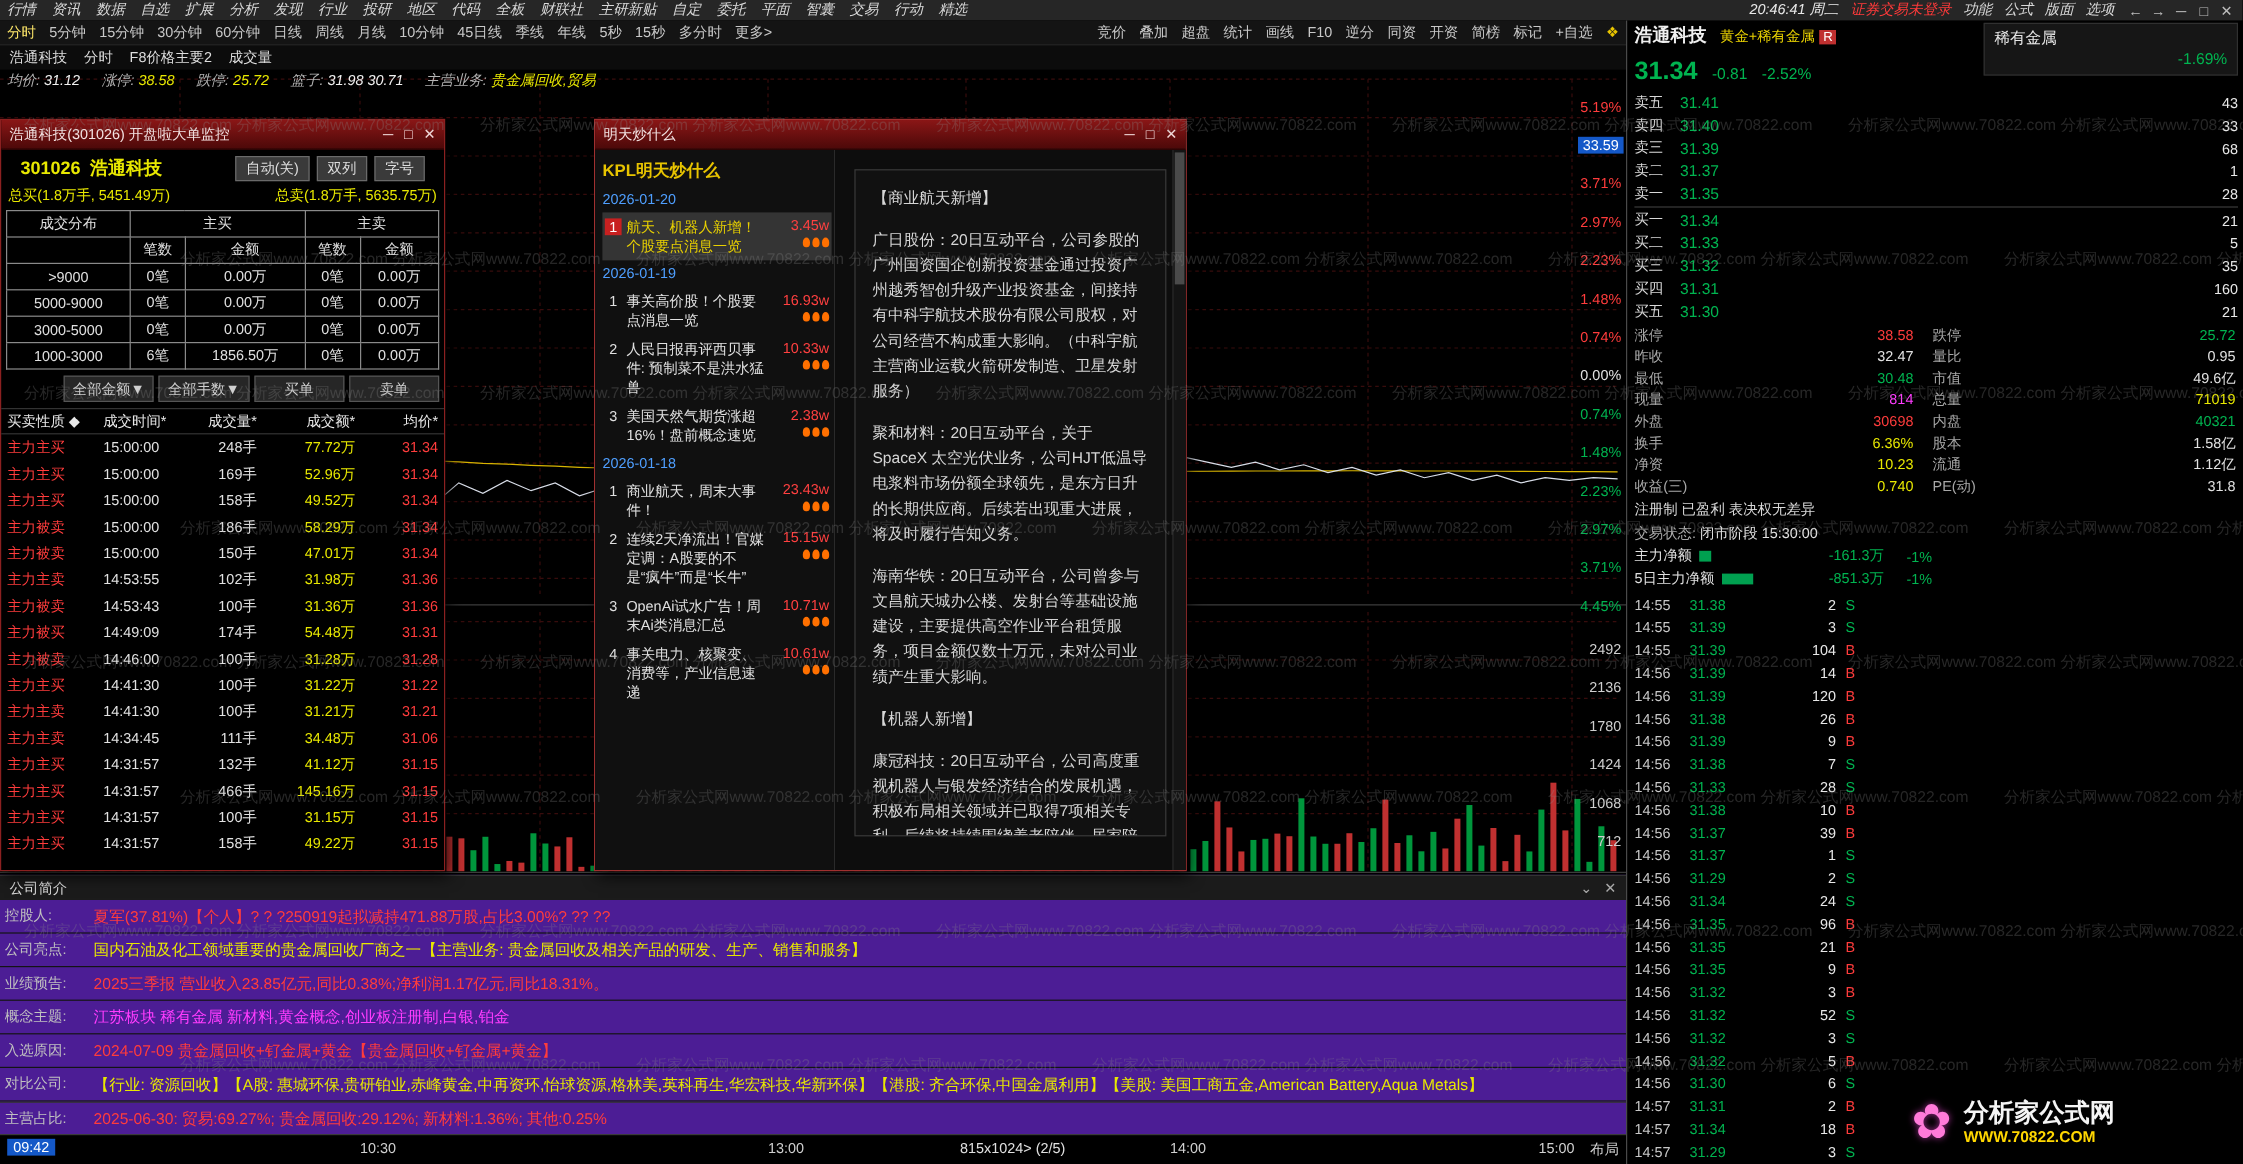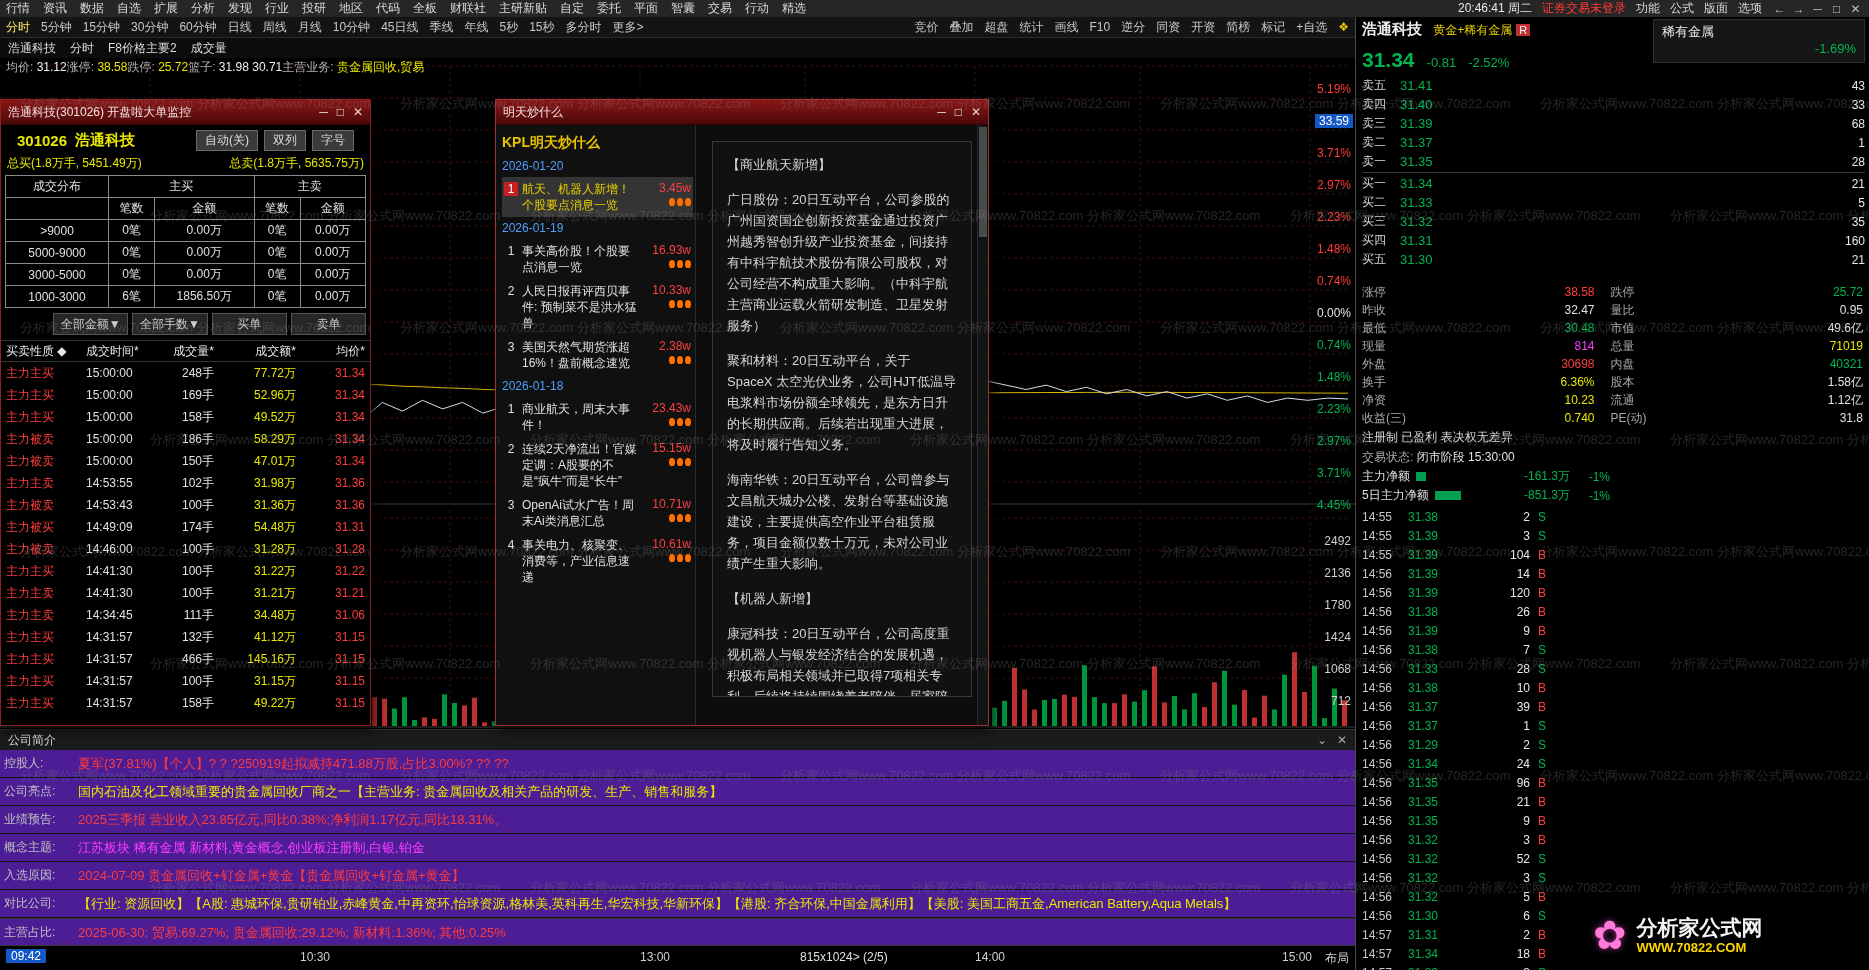--- a/index.html
+++ b/index.html
@@ -3,40 +3,40 @@
 <meta charset="utf-8">
 <style>
   html,body{margin:0;padding:0;background:#000;}
   .app{position:relative;width:1869px;height:970px;background:#000;overflow:hidden;
        font-family:"Liberation Sans","DejaVu Sans",sans-serif;font-size:12px;color:#ccc;}
   
   .c-red{color:#ff3c3c;} .c-green{color:#00b450;} .c-yellow{color:#e8e800;}
   .c-white{color:#e2e2e2;} .c-mag{color:#ff3cff;}
   
   .menubar{position:absolute;left:0;top:0;width:100%;height:17px;background:#262626;display:flex;
-           align-items:center;padding:0 6px;box-sizing:border-box;z-index:40;}
+           align-items:center;padding:0 6px;box-sizing:border-box;z-index:40;font-style:italic;}
   .menu-left{display:flex;gap:13px;flex:1;overflow:hidden;}
   .mi{color:#d8d8d8;line-height:17px;white-space:nowrap;cursor:default;}
   .menu-right{display:flex;gap:10px;align-items:center;white-space:nowrap;}
   .clock{color:#e8e8e8;} .warn{color:#ff3a3a;}
   .wbtn{color:#bdbdbd;width:15px;text-align:center;}
   
   .toolbar{position:absolute;left:0;top:17px;width:1355px;height:21px;background:#141414;
            border-bottom:1px solid #2a2a2a;display:flex;justify-content:space-between;align-items:center;
            padding:0 6px;box-sizing:border-box;z-index:40;}
   .tb-group{display:flex;gap:11px;align-items:center;white-space:nowrap;}
   .ti{color:#c8c8c8;} .ti.act{color:#ffe86a;}
   .tool-glyph{color:#e8c400;}
   
   .tabsbar{position:absolute;left:0;top:38px;width:1355px;height:20px;background:#0c0c0c;display:flex;
            gap:14px;align-items:center;padding:0 8px;box-sizing:border-box;z-index:40;color:#ddd;}
   
   .chart-region{position:absolute;left:0;top:58px;width:1355px;height:671px;z-index:1;}
   #chart-svg{position:absolute;left:0;top:0;}
-  .overlay-info{position:absolute;left:6px;top:1px;display:flex;white-space:nowrap;z-index:3;}
+  .overlay-info{position:absolute;left:6px;top:1px;display:flex;gap:18px;white-space:nowrap;z-index:3;font-style:italic;}
   .ov-l{color:#b4b4b4;} .ov-v{color:#f0f0f0;}
   .pct-label{position:absolute;right:4px;width:62px;text-align:right;height:14px;line-height:14px;z-index:3;margin-top:24px;}
   .price-box{background:#1458c8;color:#fff;width:auto;padding:0 4px;right:2px;}
   .vol-lab{color:#cfcfcf;}
   .watermark{position:absolute;color:#8a8a8a;opacity:.28;font-size:13px;white-space:nowrap;pointer-events:none;}
   #watermarks{position:absolute;left:0;top:0;width:1869px;height:970px;z-index:30;pointer-events:none;}
   
   .win-title{height:24px;background:linear-gradient(180deg,#8a1616,#4c0909);display:flex;align-items:center;
              padding:0 7px;color:#f3e3e3;flex:none;border-bottom:1px solid #2d0404;}
   .win-ctrls{margin-left:auto;display:flex;gap:9px;color:#f0d8d8;}
@@ -108,21 +108,21 @@
   .qp-sector{position:absolute;right:0;top:-1px;width:212px;height:44px;background:#161616;border:1px solid #303030;
              padding:3px 8px;box-sizing:border-box;z-index:2;}
   .qp-sector-name{color:#e8e8e8;font-size:13px;}
   .qp-sector-chg{text-align:right;font-size:13px;}
   .qp-price-row{height:26px;display:flex;gap:12px;align-items:baseline;}
   .qp-price{font-size:21px;font-weight:bold;}
   .qp-levels{margin-top:2px;}
   .qp-level{display:grid;grid-template-columns:38px 64px 1fr;height:19px;align-items:center;}
   .qp-level .lv-l{color:#d8d8d8;} .qp-level .lv-p{font-size:13px;} .qp-level .lv-v{text-align:right;color:#e8e8e8;}
   .qp-div{border-top:1px solid #3a3a3a;margin:1px 0;}
-  .qp-stats{display:grid;grid-template-columns:60px 1fr 66px 1fr;margin-top:14px;}
+  .qp-stats{display:grid;grid-template-columns:60px 1fr 66px 1fr;margin-top:1px;}
   .qp-stats span{height:18px;line-height:18px;}
   .ql{color:#a8a8a8;} .qv{text-align:right;padding-right:16px;} .qv2{text-align:right;padding-right:2px;}
   .qp-notes{height:20px;line-height:20px;color:#d8d8d8;white-space:nowrap;overflow:hidden;}
   .qp-flow-row{display:flex;align-items:center;height:19px;gap:6px;width:248px;}
   .qp-flow-row .fl{color:#e0e0e0;}
   .bar{height:9px;background:#00a050;display:inline-block;}
   .fv{margin-left:auto;} .fp{width:34px;text-align:right;}
   .qp-ticks{margin-top:2px;overflow:hidden;}
   .qp-tick{display:grid;grid-template-columns:46px 56px 66px 24px;height:19px;align-items:center;width:212px;}
   .tk-t{color:#c8c8c8;} .tk-v{text-align:right;color:#e8e8e8;} .tk-s{text-align:center;}

